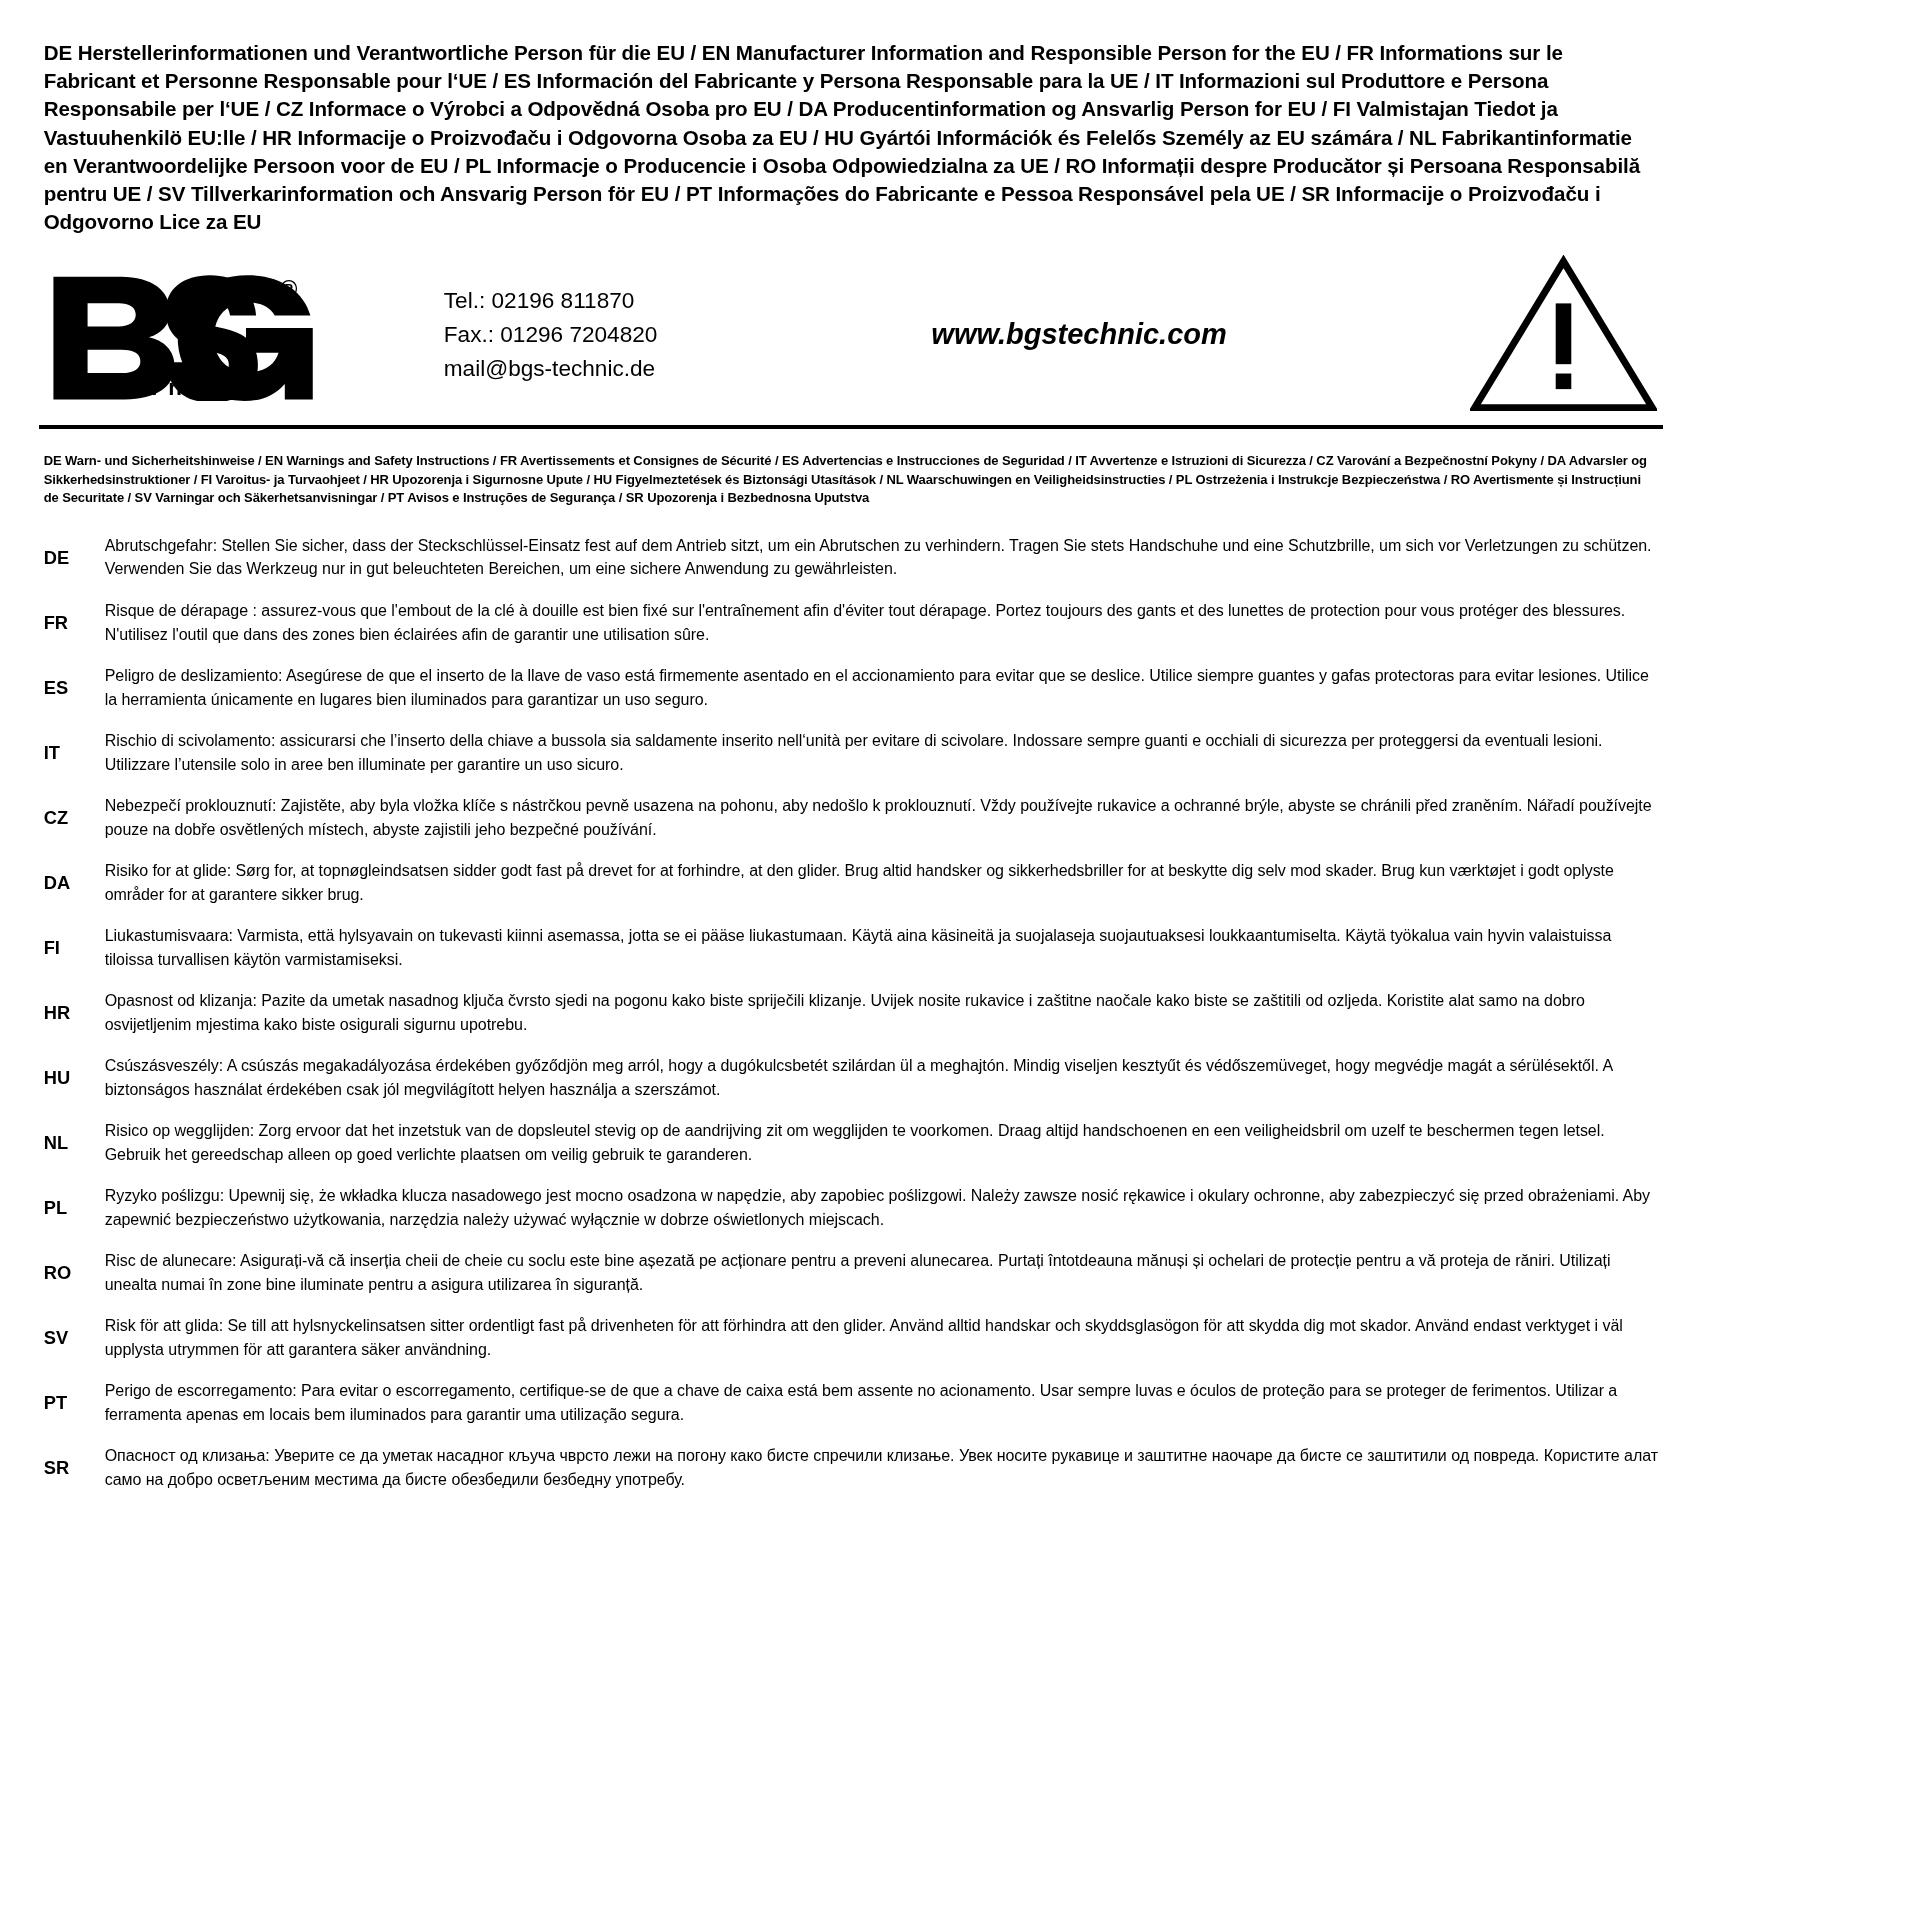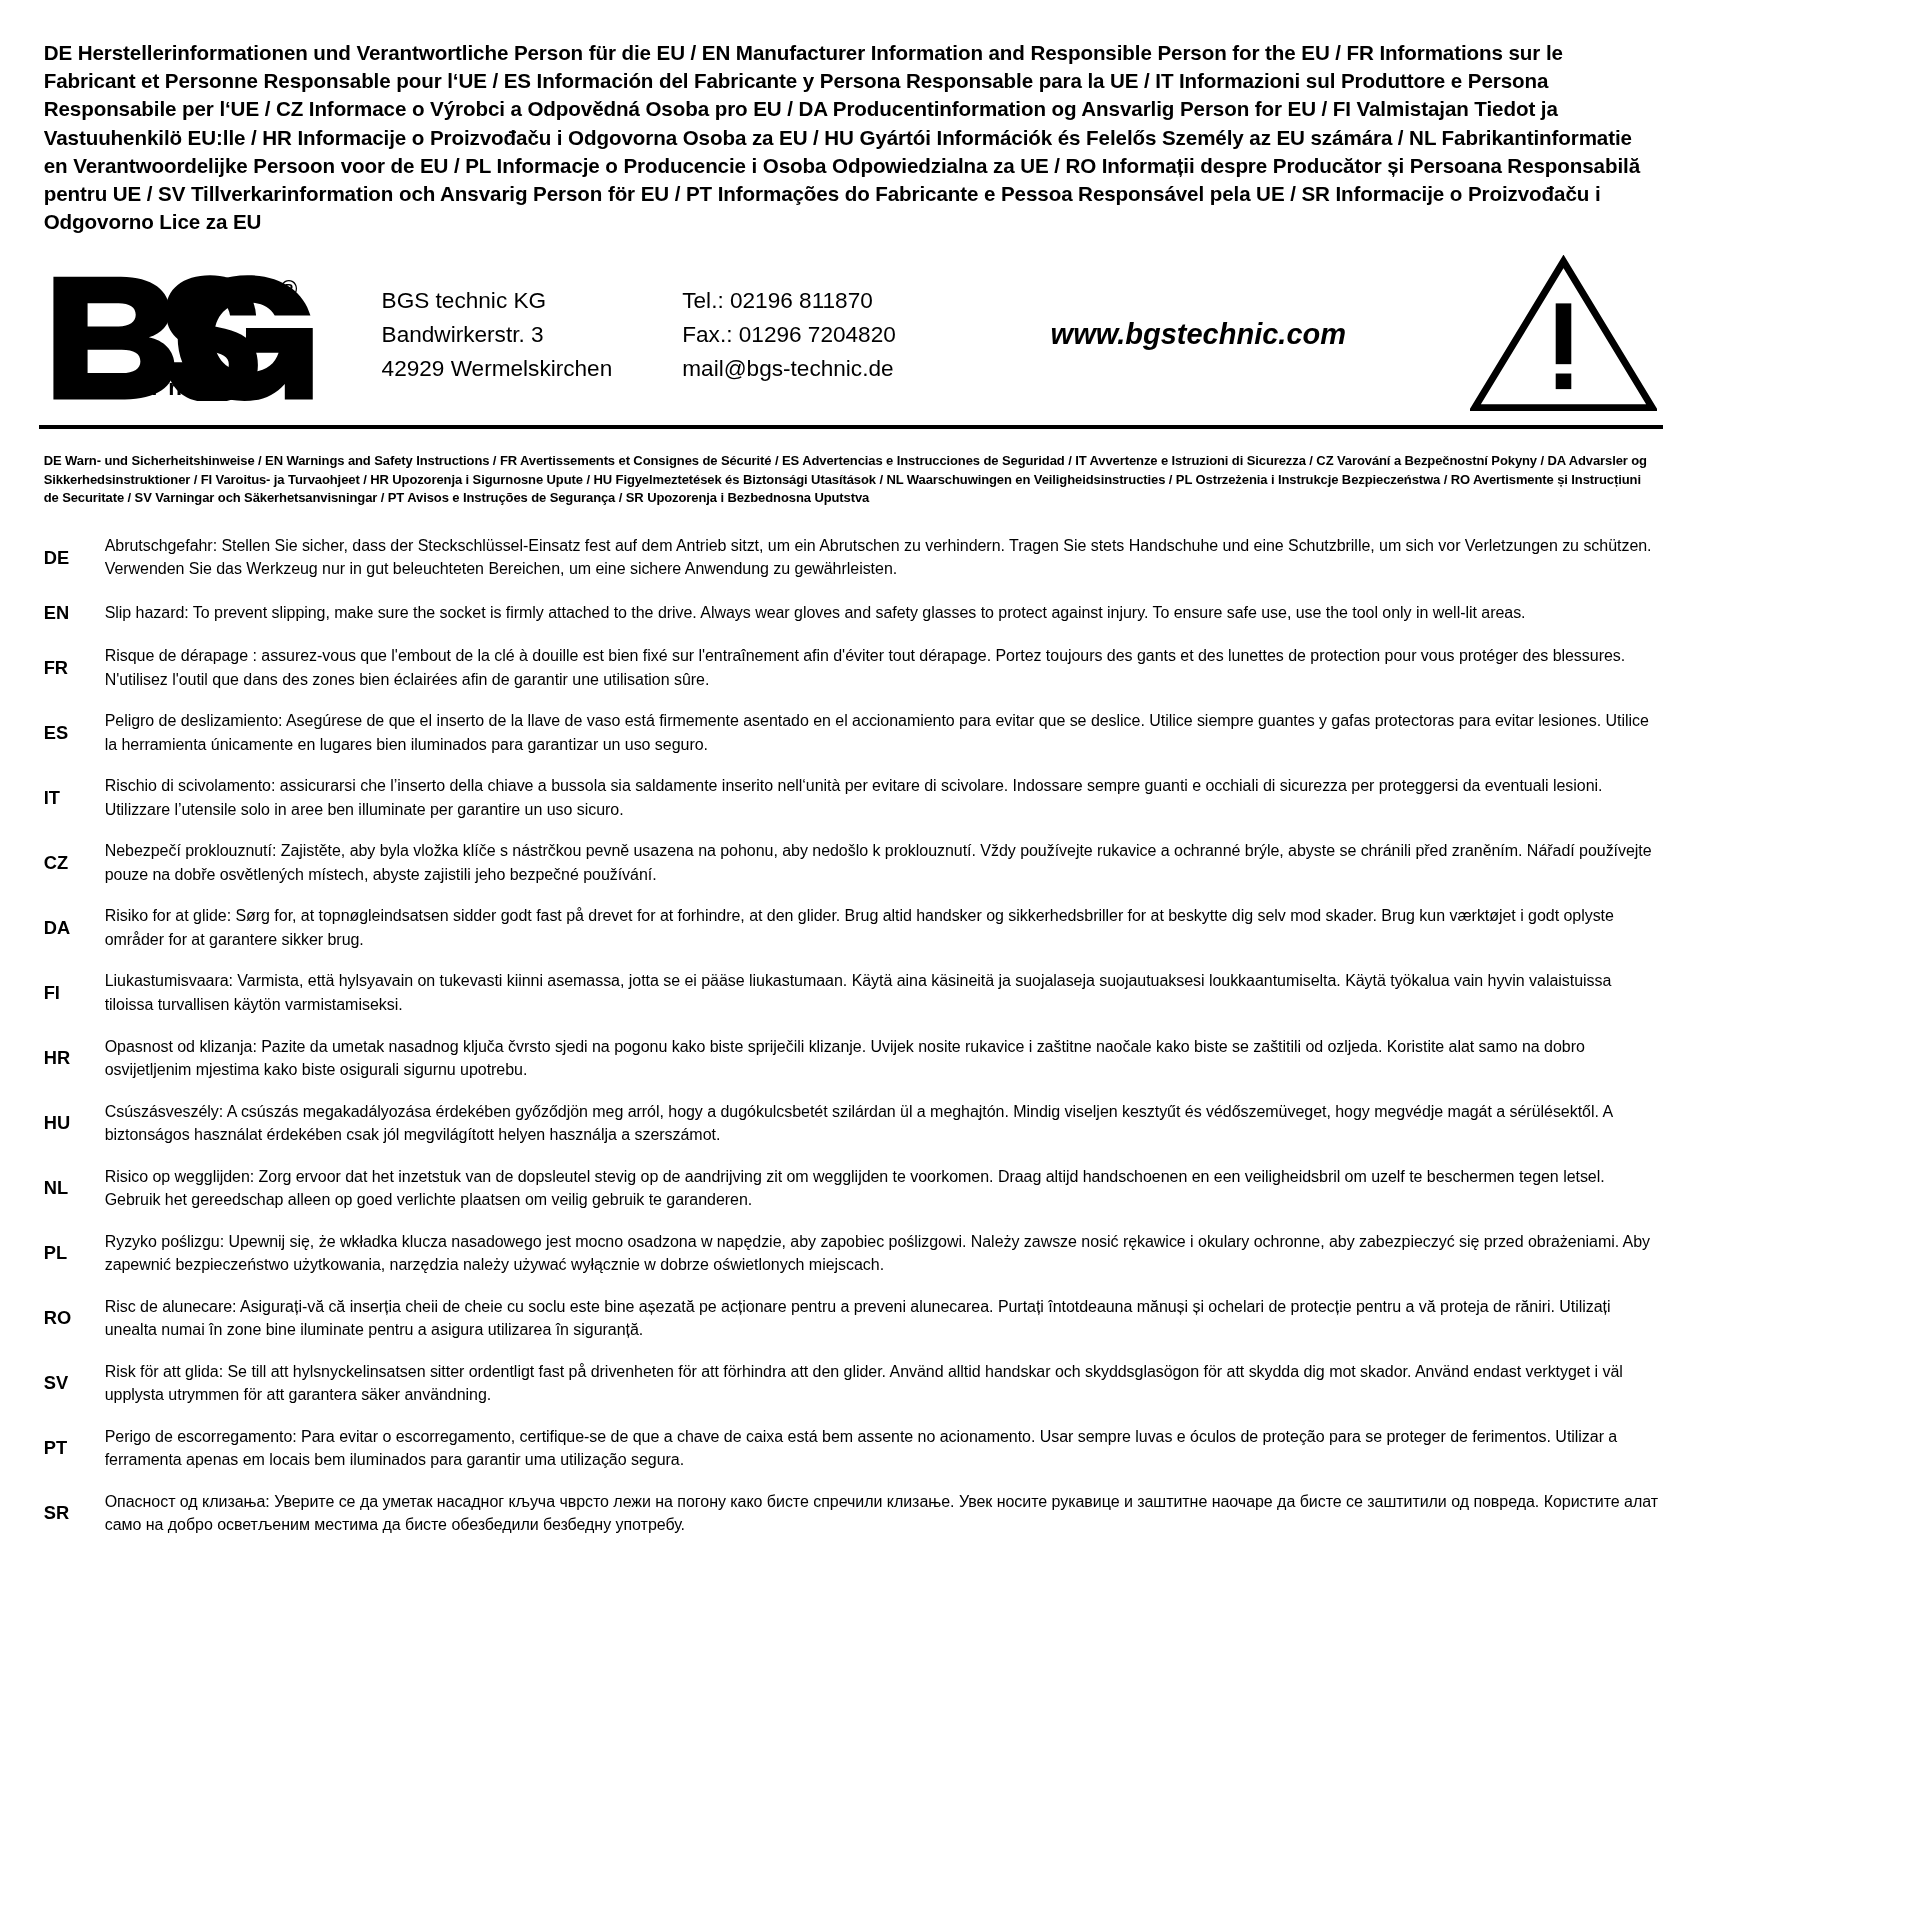--- a/index.html
+++ b/index.html
@@ -126,25 +126,20 @@
 
           <path d="M258 8 C300 8 330 28 339 60 H293 C287 49 275 43 258 43 C232 43 215 60 215 88 C215 116 232 133 259 133 C279 133 293 124 298 108 H256 V76 H342 V168 H306 V148 C293 163 276 170 254 170 C203 170 168 136 168 88 C168 40 205 8 258 8 Z"></path>
 
           <path d="M352 118 H396 C398 130 409 137 428 137 C445 137 455 131 455 121 C455 111 445 107 420 103 L404 100 C368 93 351 77 351 52 C351 24 379 6 424 6 C470 6 497 26 500 58 H457 C455 45 444 39 426 39 C410 39 400 45 400 54 C400 64 410 68 432 72 L449 75 C487 82 503 97 503 122 C503 151 474 170 427 170 C378 170 354 149 352 118 Z" transform="translate(-160,2) scale(0.78,1) translate(50,0)"></path>
         </g>
         <text x="300" y="36" font-family="'Liberation Sans', sans-serif" font-size="30" font-weight="bold">®</text>
         <text x="40" y="162" font-family="'Liberation Sans', sans-serif" font-size="29" font-weight="bold" letter-spacing="3">t e c h n i c</text>
       </svg>
     </div>
 
-    <div class="addr-block">
-      <div>BGS technic KG</div>
-      <div>Bandwirkerstr. 3</div>
-      <div>42929 Wermelskirchen</div>
-    </div>
 
     <div class="contact-block">
       <div>Tel.: 02196 811870</div>
       <div>Fax.: 01296 7204820</div>
       <div>mail@bgs-technic.de</div>
     </div>
 
     <div class="web-block">www.bgstechnic.com</div>
 
     <div class="warn-tri">
@@ -158,24 +153,20 @@
 
   <div class="section-heading">DE Warn- und Sicherheitshinweise  /  EN Warnings and Safety Instructions  /  FR Avertissements et Consignes de Sécurité  /  ES Advertencias e Instrucciones de Seguridad  /  IT Avvertenze e Istruzioni di Sicurezza  /  CZ Varování a Bezpečnostní Pokyny  /  DA Advarsler og Sikkerhedsinstruktioner  /  FI Varoitus- ja Turvaohjeet  /  HR Upozorenja i Sigurnosne Upute  /  HU Figyelmeztetések és Biztonsági Utasítások  /  NL Waarschuwingen en Veiligheidsinstructies  /  PL Ostrzeżenia i Instrukcje Bezpieczeństwa  /  RO Avertismente și Instrucțiuni de Securitate  /  SV Varningar och Säkerhetsanvisningar  /  PT Avisos e Instruções de Segurança  /  SR Upozorenja i Bezbednosna Uputstva</div>
 
   <div class="rows">
 
     <div class="row">
       <div class="lang">DE</div>
       <div class="text">Abrutschgefahr: Stellen Sie sicher, dass der Steckschlüssel-Einsatz fest auf dem Antrieb sitzt, um ein Abrutschen zu verhindern. Tragen Sie stets Handschuhe und eine Schutzbrille, um sich vor Verletzungen zu schützen. Verwenden Sie das Werkzeug nur in gut beleuchteten Bereichen, um eine sichere Anwendung zu gewährleisten.</div>
     </div>
 
-    <div class="row">
-      <div class="lang">EN</div>
-      <div class="text">Slip hazard: To prevent slipping, make sure the socket is firmly attached to the drive. Always wear gloves and safety glasses to protect against injury. To ensure safe use, use the tool only in well-lit areas.</div>
-    </div>
 
     <div class="row">
       <div class="lang">FR</div>
       <div class="text">Risque de dérapage : assurez-vous que l'embout de la clé à douille est bien fixé sur l'entraînement afin d'éviter tout dérapage. Portez toujours des gants et des lunettes de protection pour vous protéger des blessures. N'utilisez l'outil que dans des zones bien éclairées afin de garantir une utilisation sûre.</div>
     </div>
 
     <div class="row">
       <div class="lang">ES</div>
       <div class="text">Peligro de deslizamiento: Asegúrese de que el inserto de la llave de vaso está firmemente asentado en el accionamiento para evitar que se deslice. Utilice siempre guantes y gafas protectoras para evitar lesiones. Utilice la herramienta únicamente en lugares bien iluminados para garantizar un uso seguro.</div>
     </div>

